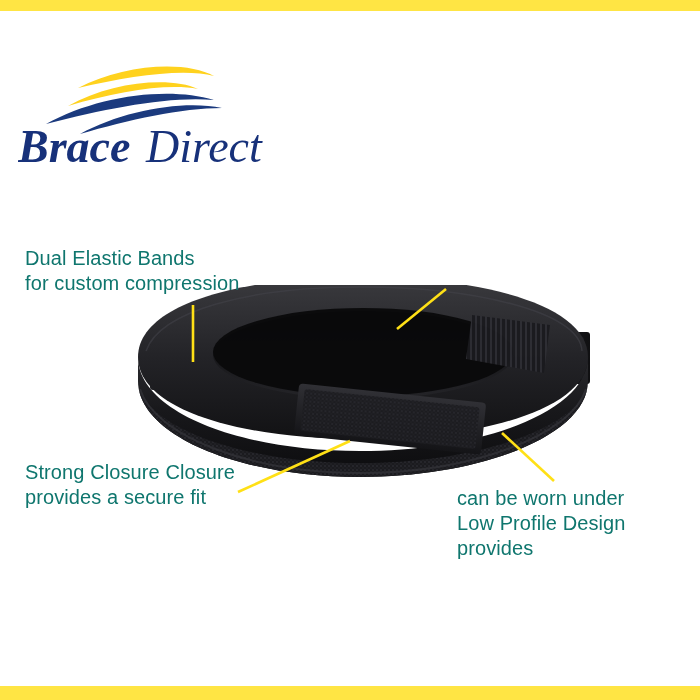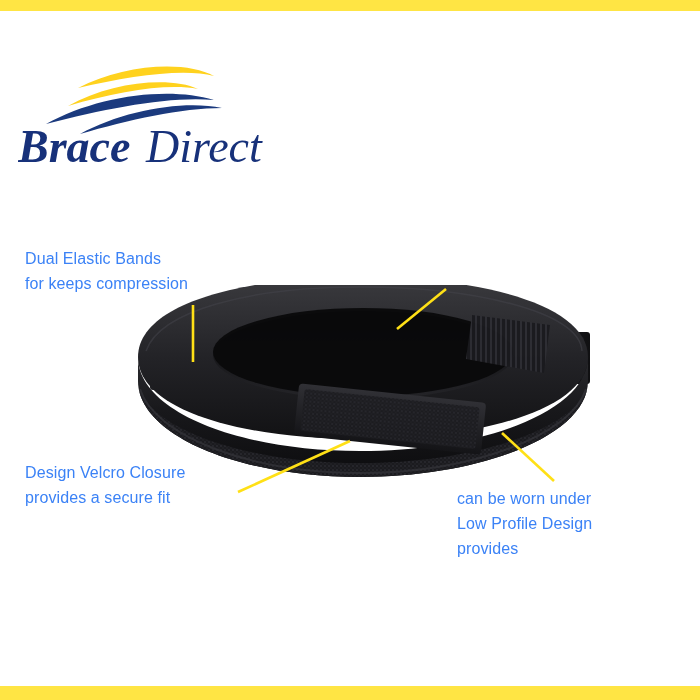--- a/index.html
+++ b/index.html
@@ -18,22 +18,22 @@
   .bar-top{top:0;height:11px;}
   .bar-bottom{top:686px;height:14px;}
 
   
   #logo{position:absolute;left:18px;top:62px;width:275px;height:110px;}
   #logo svg{display:block;}
 
   
   .callout{
     position:absolute;
-    color:#3b82f6;
-    font-size:16px;
+    color:#0f766e;
+    font-size:20px;
     line-height:25px;
     letter-spacing:.1px;
     white-space:nowrap;
   }
   .callout .ln{display:block;}
   #co-dual{left:25px;top:246px;}
   #co-nonslip{left:442px;top:238px;}
   #co-velcro{left:25px;top:460px;}
   #co-lowprofile{left:457px;top:486px;}
 
@@ -151,26 +151,26 @@
 
   <svg id="leaders" viewBox="0 0 700 700">
     <line x1="193" y1="305" x2="193" y2="362" stroke="#ffe016" stroke-width="2.6"></line>
     <line x1="446" y1="289" x2="397" y2="329" stroke="#ffe016" stroke-width="2.6"></line>
     <line x1="238" y1="492" x2="350" y2="441" stroke="#ffe016" stroke-width="2.6"></line>
     <line x1="502" y1="433" x2="554" y2="481" stroke="#ffe016" stroke-width="2.6"></line>
   </svg>
 
   <div class="callout" id="co-dual">
     <span class="ln">Dual Elastic Bands</span>
-    <span class="ln">for keeps compression</span>
+    <span class="ln">for custom compression</span>
   </div>
 
 
   <div class="callout" id="co-velcro">
-    <span class="ln">Design Velcro Closure</span>
+    <span class="ln">Strong Closure Closure</span>
     <span class="ln">provides a secure fit</span>
   </div>
 
   <div class="callout" id="co-lowprofile">
     <span class="ln">can be worn under</span>
     <span class="ln">Low Profile Design</span>
     <span class="ln">provides</span>
   </div>
 
 </div>

